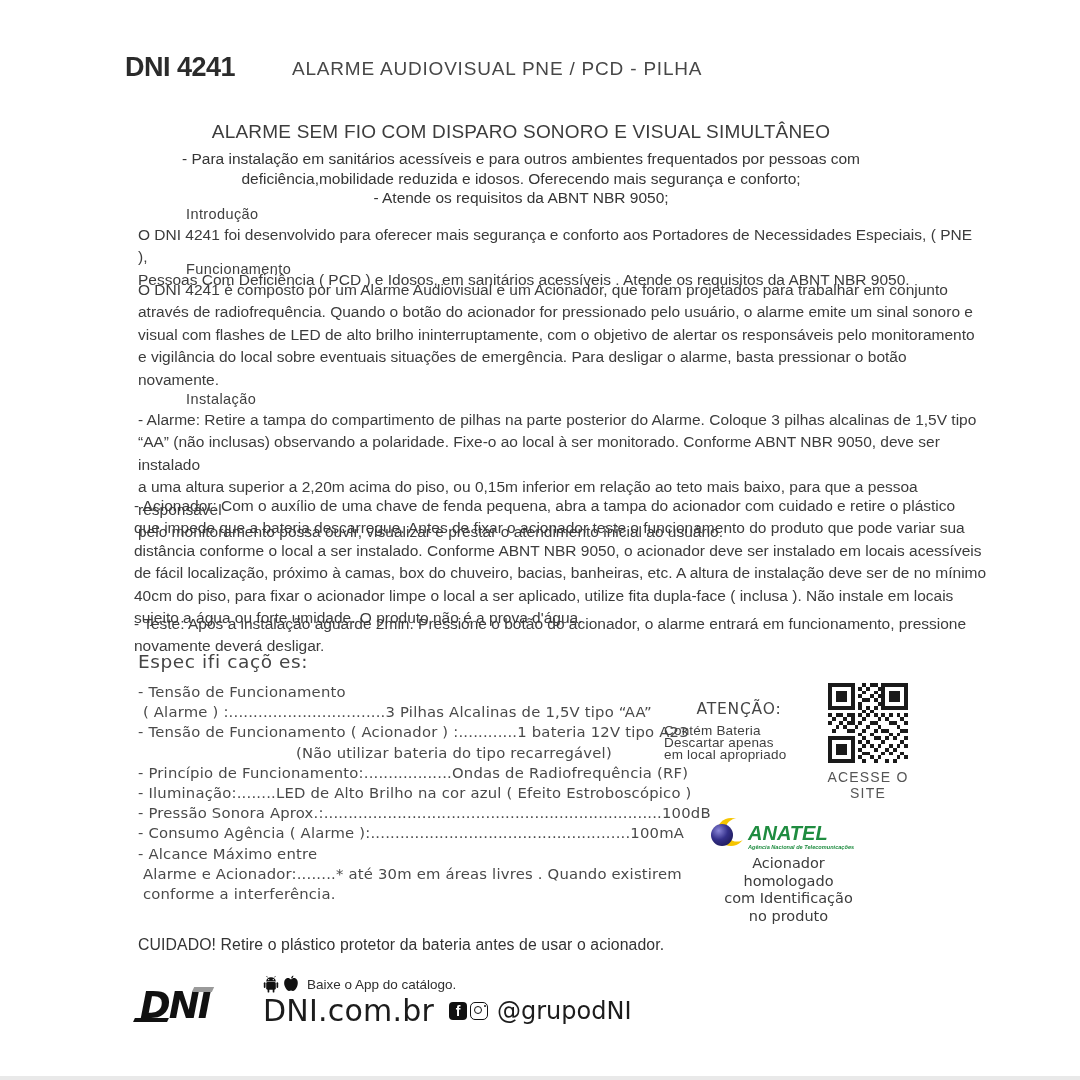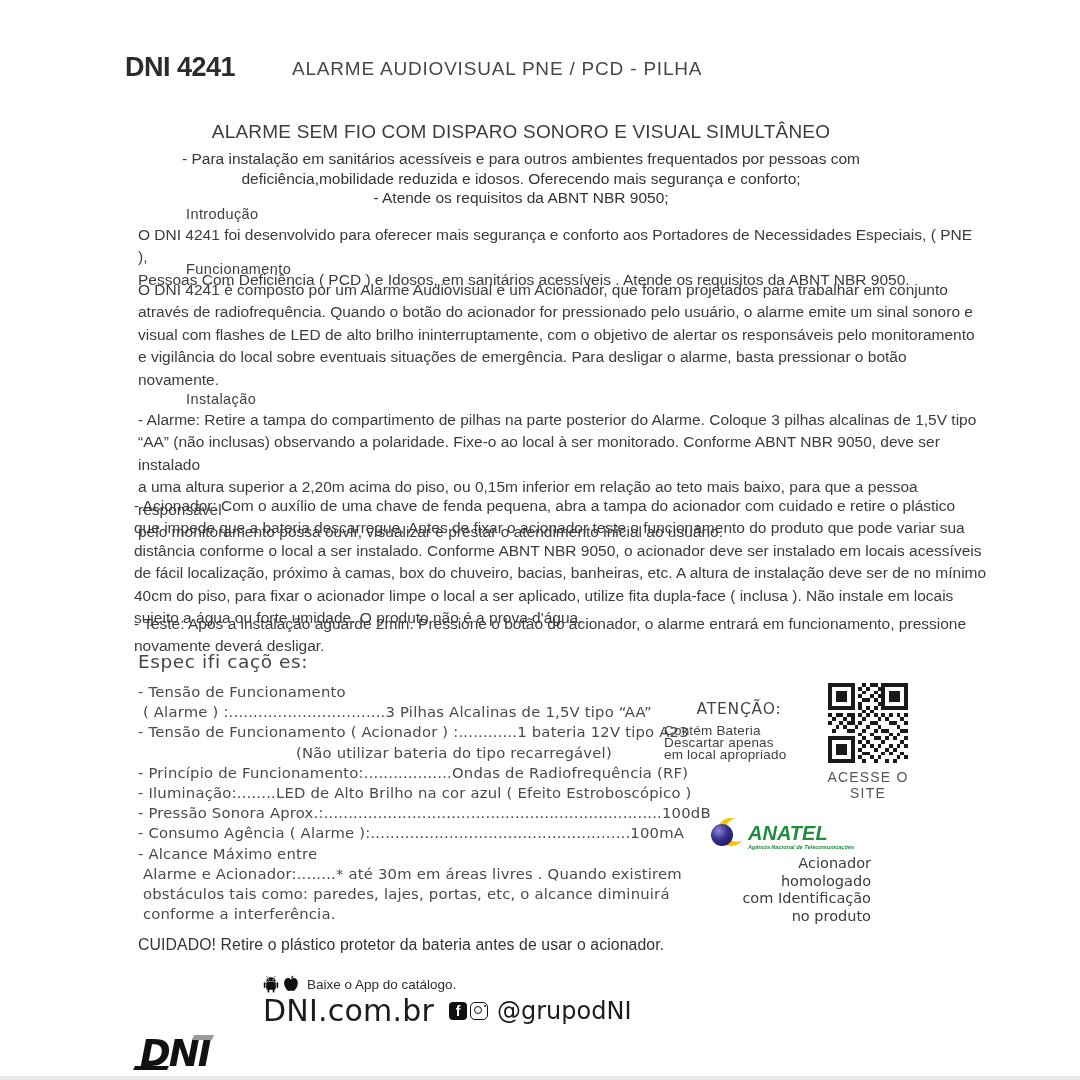--- a/index.html
+++ b/index.html
@@ -39,27 +39,27 @@
 
   
   .atencao-h{left:664px;top:700px;width:150px;text-align:center;font-size:15.5px;
              letter-spacing:.8px;color:#454545;font-family:"DejaVu Sans",sans-serif;}
   .atencao-b{left:664px;top:725px;width:160px;font-size:13.5px;line-height:12px;
              color:#3f3f3f;letter-spacing:.2px;}
   .qr{left:828px;top:683px;}
   .qr-caption{left:818px;top:769px;width:100px;text-align:center;font-size:14px;
               letter-spacing:1.2px;color:#555;}
   .anatel{left:706px;top:817px;width:165px;height:38px;}
-  .anatel-caption{left:706px;top:855px;width:165px;text-align:right;font-size:14.5px;
+  .anatel-caption{left:706px;top:855px;width:165px;text-align:center;font-size:14.5px;
                   line-height:17.5px;color:#3c3c3c;font-family:"DejaVu Sans",sans-serif;}
 
   
   .cuidado{left:138px;top:936px;font-size:15.8px;color:#333;letter-spacing:.1px;}
   .dni-logo{left:140px;top:984px;font-family:"DejaVu Sans",sans-serif;font-size:37px;
-            font-weight:800;font-style:italic;color:#111;letter-spacing:-2px;margin-top:48px;}
+            font-weight:800;font-style:italic;color:#111;letter-spacing:-2px;}
   .dni-logo .underbar{position:absolute;left:-6px;bottom:5px;width:34px;height:4px;background:#111;transform:skewX(-25deg);}
   .dni-logo .graybar{position:absolute;right:-4px;top:3px;width:20px;height:5px;background:#9a9a9a;transform:skewX(-25deg);}
   .app-row{left:263px;top:974px;height:20px;display:flex;align-items:center;gap:4px;}
   .app-note{font-size:13.5px;color:#2e2e2e;margin-left:4px;}
   .site{left:263px;top:993px;font-size:30px;color:#1c1c1c;font-family:"DejaVu Sans",sans-serif;letter-spacing:.2px;}
   .social-row{left:449px;top:997px;display:flex;align-items:center;gap:3px;}
   .handle{font-size:24px;color:#1c1c1c;font-family:"DejaVu Sans",sans-serif;margin-left:6px;}
 
   .fb-icon{width:18px;height:18px;background:#111;border-radius:4px;color:#fff;display:flex;
            align-items:center;justify-content:center;font-weight:700;font-size:14px;}
@@ -113,21 +113,20 @@
     <div>- Tensão de Funcionamento</div>
     <div> ( Alarme ) :................................3 Pilhas Alcalinas de 1,5V tipo “AA”</div>
     <div>- Tensão de Funcionamento ( Acionador ) :............1 bateria 12V tipo A23</div>
     <div class="spec-indent">(Não utilizar bateria do tipo recarregável)</div>
     <div>- Princípio de Funcionamento:..................Ondas de Radiofrequência (RF)</div>
     <div>- Iluminação:........LED de Alto Brilho na cor azul ( Efeito Estroboscópico )</div>
     <div>- Pressão Sonora Aprox.:.....................................................................100dB</div>
     <div>- Consumo Agência ( Alarme ):.....................................................100mA</div>
     <div>- Alcance Máximo entre</div>
     <div> Alarme e Acionador:........* até 30m em áreas livres . Quando existirem</div>
-    <div> obstáculos tais como: paredes, lajes, portas, etc, o alcance diminuirá</div>
     <div> conforme a interferência.</div>
   </div>
 
   <div class="abs atencao-h">ATENÇÃO:</div>
   <div class="abs atencao-b pre">Contém Bateria
 Descartar apenas
 em local apropriado</div>
 
   <div class="abs qr">
     <svg width="80" height="80" viewBox="0 0 21 21" shape-rendering="crispEdges">

